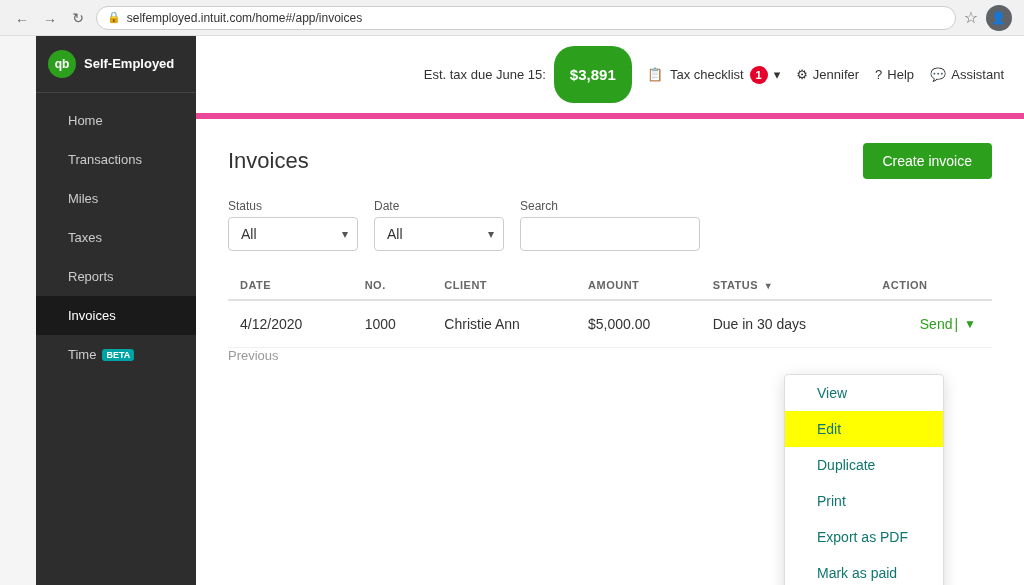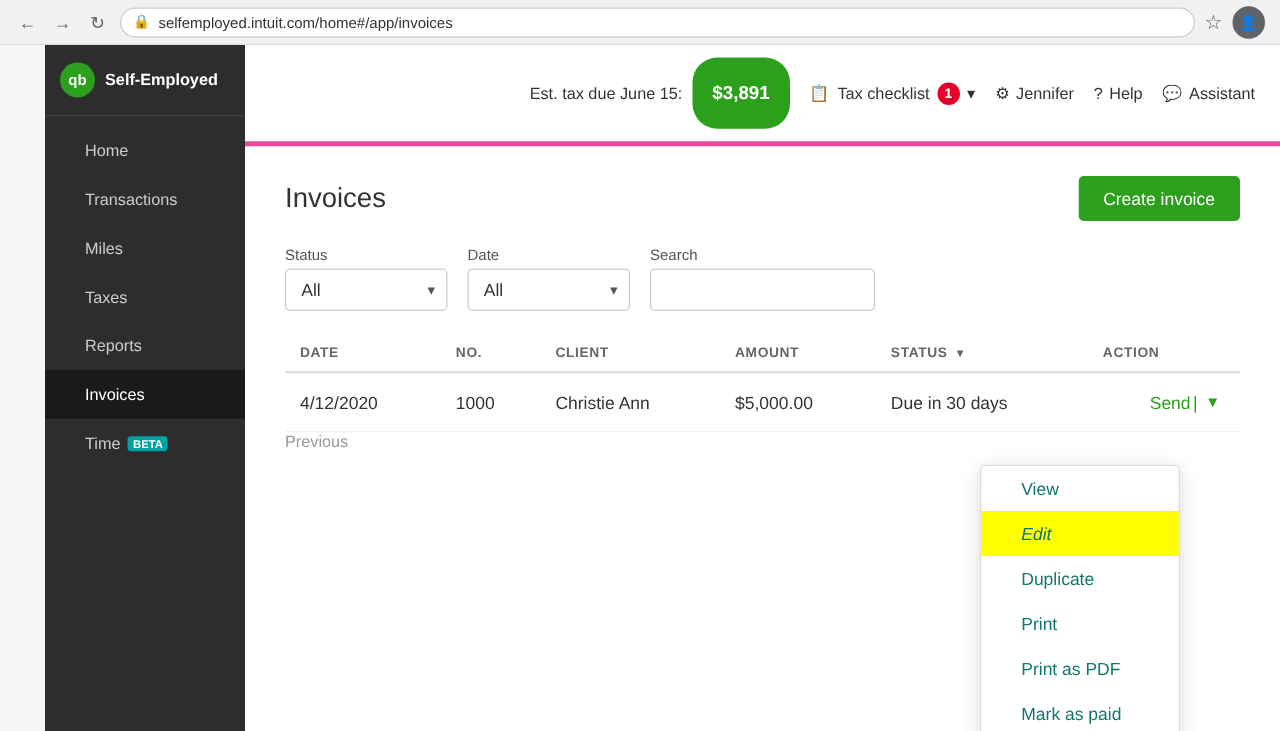--- a/index.html
+++ b/index.html
@@ -50,21 +50,21 @@
     .sidebar-item-label-wrap { display: flex; align-items: center; gap: 6px; }
     .beta-badge {
       background: #00a3a3; color: white; font-size: 9px; font-weight: bold; padding: 1px 4px; border-radius: 3px; text-transform: uppercase;
     }
 
     
     .main { flex: 1; background: white; display: flex; flex-direction: column; overflow: hidden; }
 
     
     .topbar {
-      display: flex; align-items: center; justify-content: flex-end; padding: 10px 20px; border-bottom: 4px solid #ec4899; gap: 16px; background: white;
+      display: flex; align-items: center; justify-content: flex-end; padding: 10px 20px; border-bottom: 6px solid #ec4899; gap: 16px; background: white;
     }
     .tax-due { display: flex; align-items: center; gap: 8px; font-size: 13px; color: #333; }
     .tax-amount-btn {
       background: #2ca01c; color: white; border: none; border-radius: 20px; padding: 20px 16px; font-size: 15px; font-weight: bold; cursor: pointer;
     }
     .tax-checklist { display: flex; align-items: center; gap: 6px; font-size: 13px; color: #333; cursor: pointer; }
     .badge { background: #e5002b; color: white; border-radius: 50%; width: 18px; height: 18px; display: flex; align-items: center; justify-content: center; font-size: 11px; font-weight: bold; }
     .topbar-item { display: flex; align-items: center; gap: 5px; font-size: 13px; color: #333; cursor: pointer; }
 
     
@@ -105,21 +105,21 @@
     
     .pagination { font-size: 13px; color: #666; }
 
     
     .context-menu {
       position: absolute; right: 80px; top: 255px; background: white; border: 1px solid #ddd; border-radius: 4px; box-shadow: 0 4px 16px rgba(0,0,0,0.15); z-index: 100; min-width: 160px;
     }
     .context-menu-item {
       padding: 10px 32px; font-size: 14px; color: #0f766e; cursor: pointer;
     }
-    .context-menu-item.highlighted { background: #ffff00; font-style: italic; }
+    .context-menu-item.highlighted { background: #ffff00; }
   </style>
 </head>
 <body>
 
 <div class="browser-bar">
   <button class="browser-nav-btn">←</button>
   <button class="browser-nav-btn">→</button>
   <button class="browser-nav-btn">↻</button>
   <div class="address-bar">
     <span class="lock-icon">🔒</span>
@@ -262,20 +262,20 @@
 
       <div class="pagination">
         <span style="cursor:pointer; color:#999;">Previous</span>
       </div>
 
       <div class="context-menu">
         <div class="context-menu-item">View</div>
         <div class="context-menu-item highlighted">Edit</div>
         <div class="context-menu-item">Duplicate</div>
         <div class="context-menu-item">Print</div>
-        <div class="context-menu-item">Print as PDF</div>
+        <div class="context-menu-item">Export as PDF</div>
         <div class="context-menu-item">Mark as paid</div>
         <div class="context-menu-item">Delete</div>
       </div>
 
     </div>
   </div>
 </div>
 
 </body></html>

